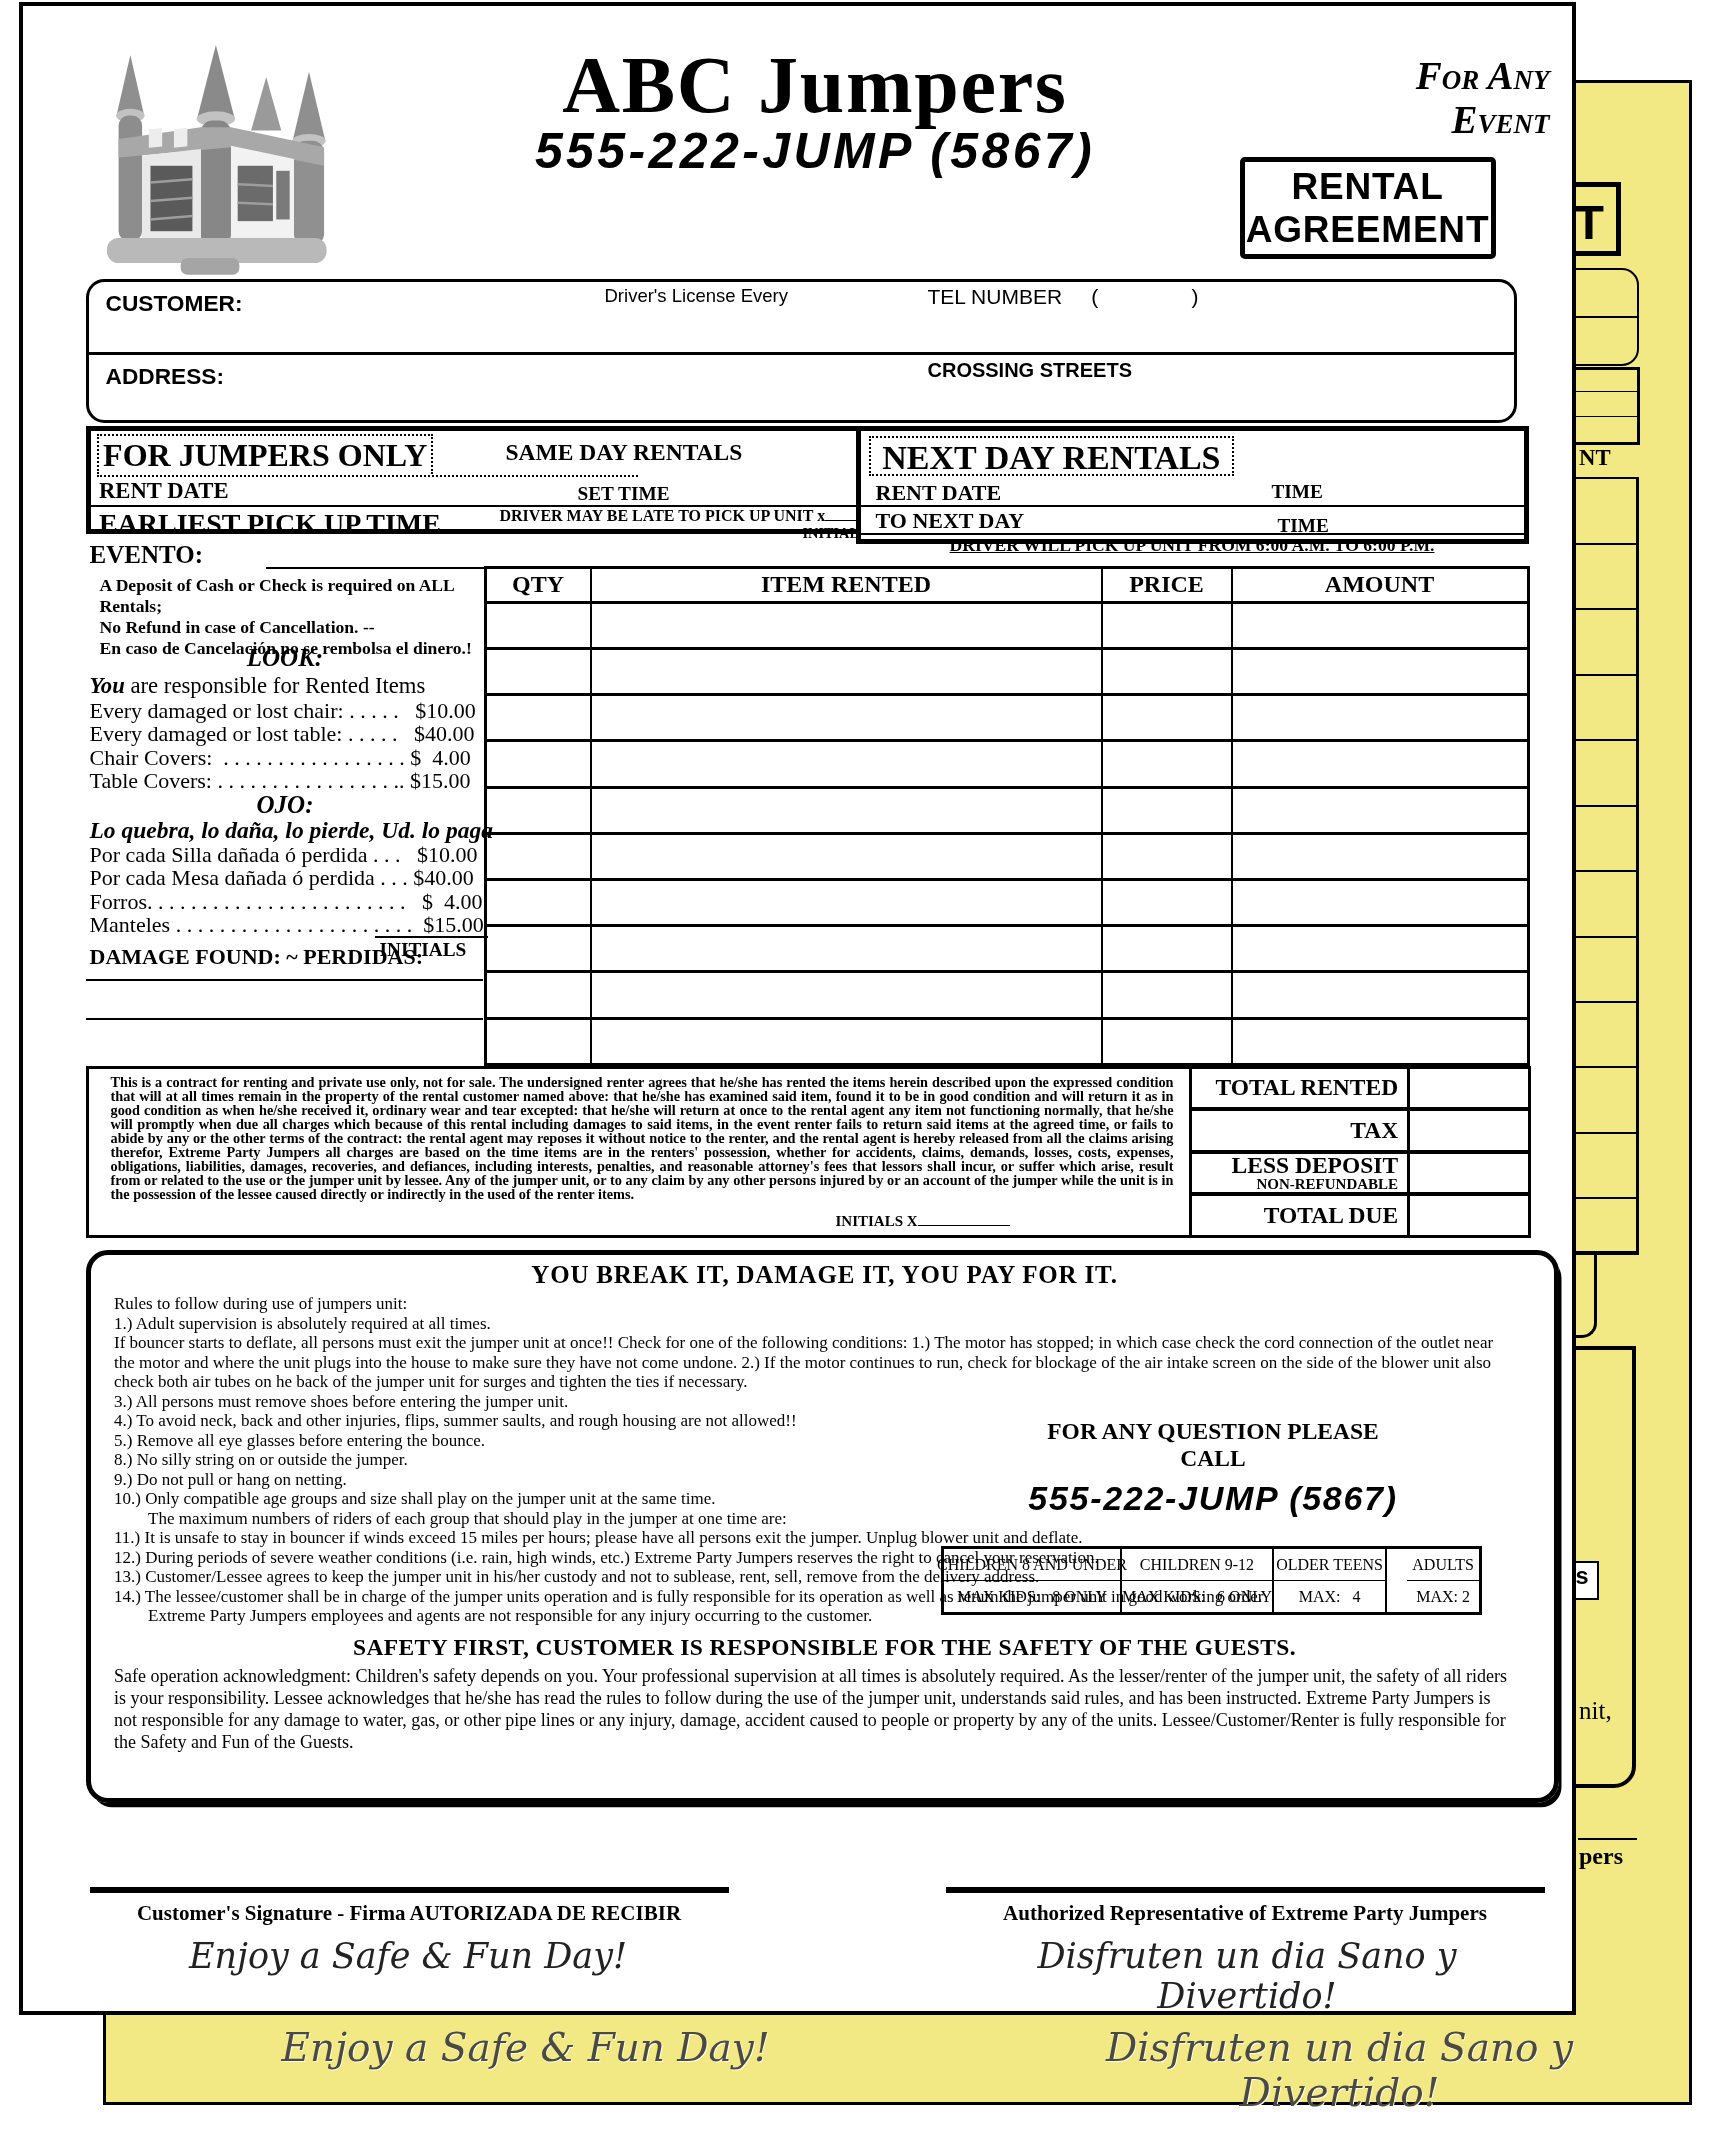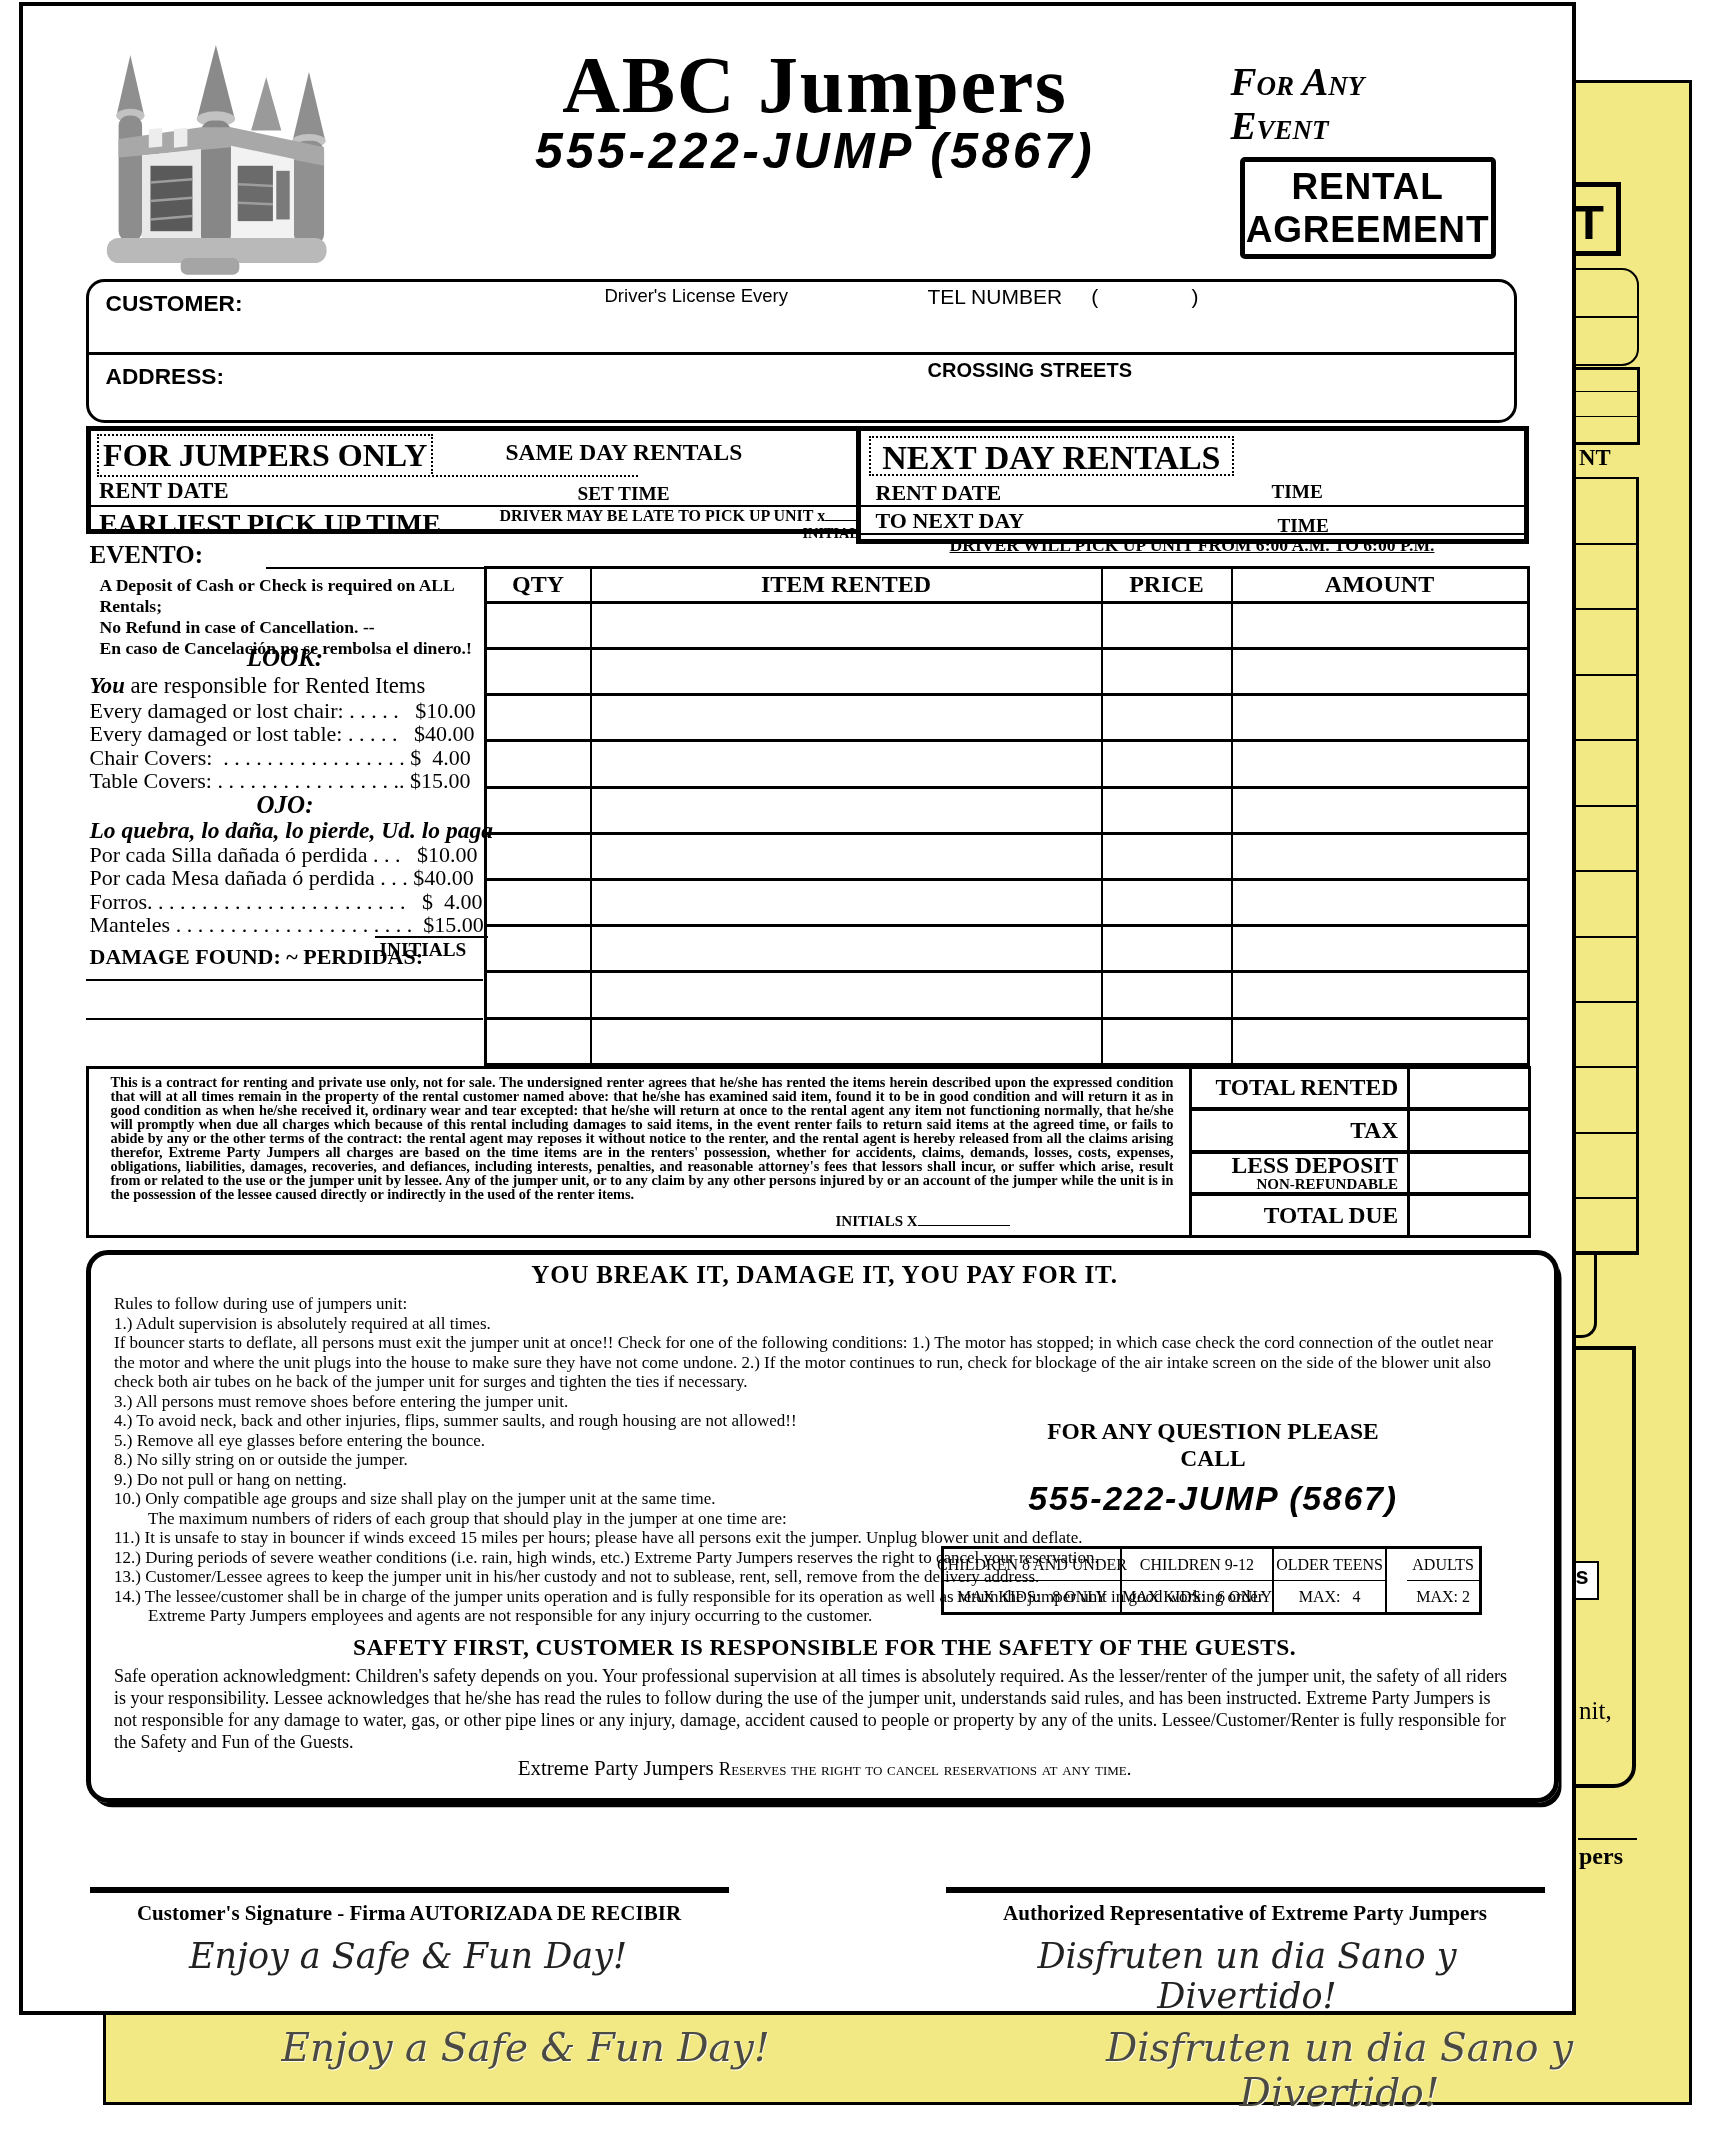--- a/index.html
+++ b/index.html
@@ -37,21 +37,21 @@
   .white-sheet { position:absolute; left:18.5px; top:1.7px; width:1557px; height:2013px;
     background:#ffffff; border:4.2px solid #000; z-index:2; }
   .white-sheet > div { position:absolute; }
 
   .castle { left:50px; top:34px; width:269px; height:239px; }
 
   .company-name { left:352px; top:34px; width:881px; text-align:center;
     font-size:80px; font-weight:bold; letter-spacing:1.7px; }
   .phone-line { left:352px; top:116px; width:881px; text-align:center;
     font-family:"Liberation Sans",sans-serif; font-style:italic; font-weight:bold; font-size:50px; letter-spacing:3.4px; }
-  .tagline { left:1208px; top:54px; width:319px; text-align:left; font-style:italic; font-weight:600;
+  .tagline { left:1208px; top:48px; width:319px; text-align:right; font-style:italic; font-weight:600;
     font-variant:small-caps; font-size:39px; line-height:44px; }
   .badge { left:1217px; top:151px; width:256px; height:102px; border:5.9px solid #000; border-radius:5px;
     display:flex; flex-direction:column; justify-content:center; align-items:center;
     font-family:"Liberation Sans",sans-serif; font-weight:bold; font-size:37px; line-height:43px; letter-spacing:0.8px; }
 
   .customer-box { left:63px; top:273px; width:1431px; height:144px; border:3.4px solid #000; border-radius:18.5px; }
   .customer-box > div { position:absolute; }
   .cb-divider { left:0; top:70px; width:100%; border-top:3.4px solid #000; }
   .cb-customer { left:17px; top:8.4px; font-family:"Liberation Sans",sans-serif; font-weight:bold; font-size:22.7px; }
   .cb-dl { left:516px; top:3.4px; font-family:"Liberation Sans",sans-serif; font-size:18.5px; }
@@ -449,21 +449,20 @@
               <div class="age-bot">MAX:   4</div>
             </div>
             <div class="age-col age-w3">
               <div class="age-top">ADULTS</div>
               <div class="age-bot">MAX: 2</div>
             </div>
           </div>
 
         <div class="safety-title">SAFETY FIRST, CUSTOMER IS RESPONSIBLE FOR THE SAFETY OF THE GUESTS.</div>
         <div class="safety-body">Safe operation acknowledgment:  Children's safety depends on you.  Your professional supervision at all times is absolutely required.  As the lesser/renter of the jumper unit, the safety of all riders is your responsibility. Lessee acknowledges that he/she has read the rules to follow during the use of  the jumper unit, understands said rules, and has been instructed. Extreme Party Jumpers is not responsible for any damage to water, gas, or other pipe lines or any injury, damage, accident caused to people or property by any of the units.  Lessee/Customer/Renter is fully responsible for the Safety and Fun of the Guests.</div>
-        <div class="cancel-line"><span>Extreme Party Jumpers </span><span class="sc">Reserves the right to cancel reservations at any time.</span></div>
       </div>
     </div>
 
     <div class="sigline sig-left-line"></div>
     <div class="sig-left-label">Customer's Signature - Firma AUTORIZADA DE RECIBIR</div>
     <div class="script sig-left-script">Enjoy a Safe &amp; Fun Day!</div>
     <div class="sigline sig-right-line"></div>
     <div class="sig-right-label">Authorized Representative of Extreme Party Jumpers</div>
     <div class="script sig-right-script">Disfruten un dia  Sano y Divertido!</div>
 

